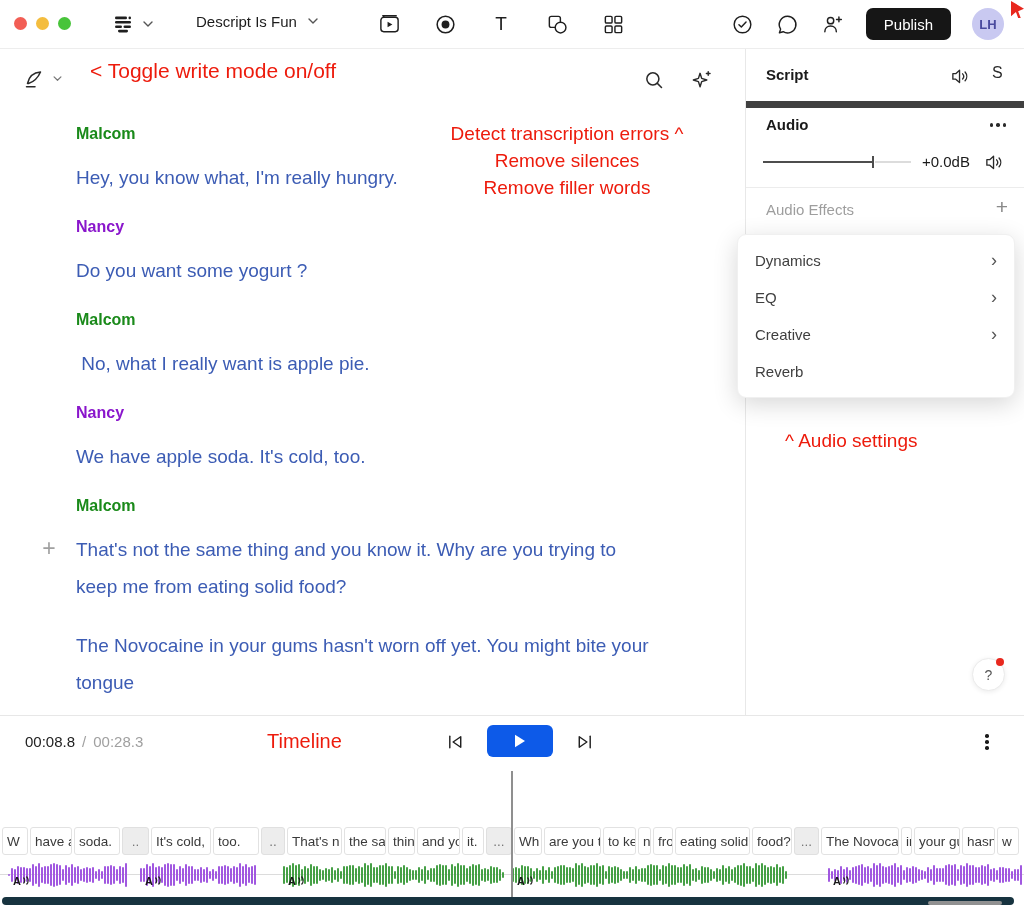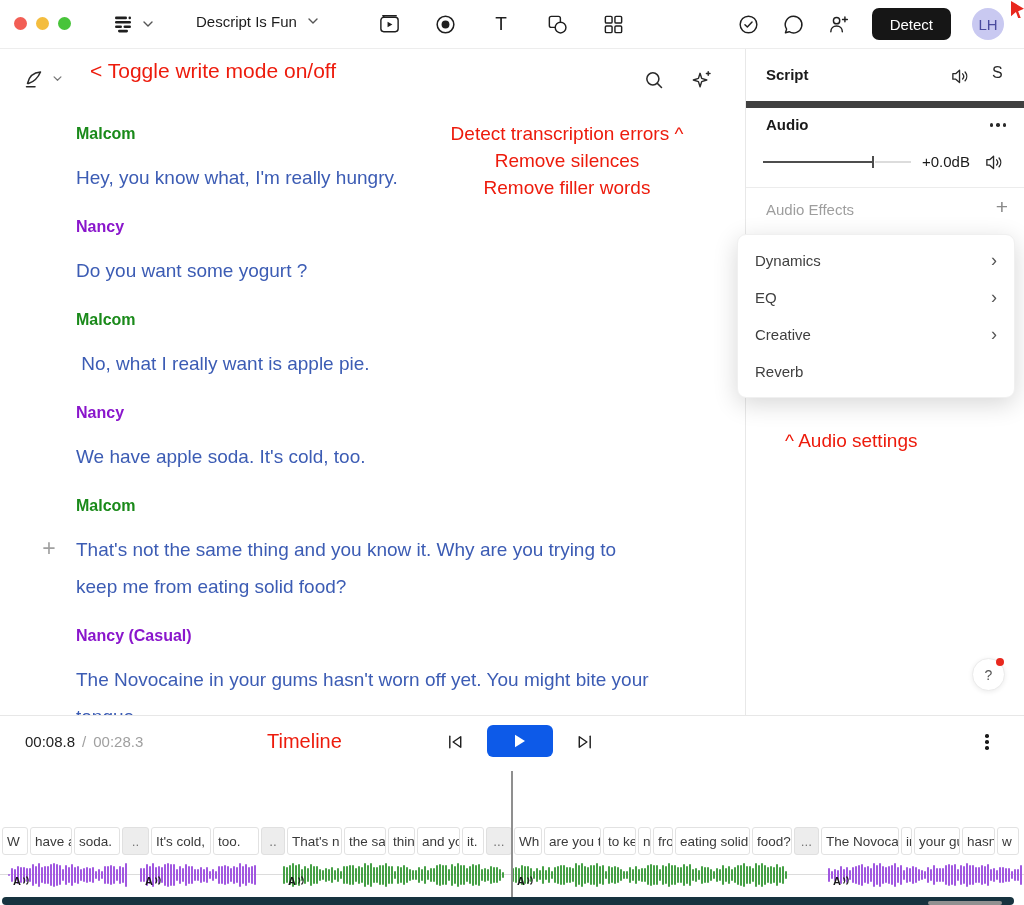--- a/index.html
+++ b/index.html
@@ -13,21 +13,21 @@
   .tl{width:13px;height:13px;border-radius:50%;}
   .tl.r{background:#f25e55;} .tl.y{background:#f4bd3e;} .tl.g{background:#48c43a;}
   .logo-btn{position:absolute;left:112px;top:13px;display:flex;align-items:center;gap:9px;}
   .project-btn{position:absolute;left:196px;top:13px;display:flex;align-items:center;gap:11px;
     font-size:15px;color:#1c1c1c;}
   .mid{position:absolute;left:377px;top:12px;display:flex;gap:32px;align-items:center;}
   .icon-btn{width:24px;height:24px;display:flex;align-items:center;justify-content:center;}
   .right{position:absolute;right:20px;top:8px;height:32px;display:flex;align-items:center;gap:21px;}
   .publish{height:32px;padding:0 18px;border-radius:7px;background:#161616;color:#fff;font-size:15px;}
   .avatar{width:32px;height:32px;border-radius:50%;background:#c9c9f1;color:#4b4b9e;
-    font-size:15px;font-weight:normal;display:flex;align-items:center;justify-content:center;text-align:right;}
+    font-size:13px;font-weight:bold;display:flex;align-items:center;justify-content:center;text-align:right;}
   .ttool{font-size:19px;font-weight:500;color:#1f1f1f;}
   .cursor-artifact{position:absolute;left:1011px;top:1px;width:13px;height:17px;background:#e8281e;
     clip-path:polygon(0 0,100% 45%,55% 60%,75% 100%,55% 100%,38% 65%,0 90%);}
 
   
   .main{position:relative;height:667px;background:#fff;}
   .quill-btn{position:absolute;left:22px;top:18px;display:flex;align-items:center;gap:7px;}
   .search-btn{position:absolute;left:642px;top:19px;}
   .sparkle-btn{position:absolute;left:689px;top:19px;}
 
@@ -185,21 +185,21 @@
       <button class="icon-btn">
         <svg width="23" height="23" viewBox="0 0 24 24">
           <g stroke="#1f1f1f" stroke-width="1.5" fill="none" stroke-linecap="round">
             <circle cx="10" cy="8" r="3.3"></circle>
             <path d="M4 19.5c0-3.6 2.7-6 6-6s6 2.4 6 6"></path>
             <line x1="18.7" y1="4.2" x2="18.7" y2="9.2"></line>
               <line x1="16.2" y1="6.7" x2="21.2" y2="6.7"></line>
           </g>
         </svg>
       </button>
-      <button class="publish">Detect</button>
+      <button class="publish">Publish</button>
       <button class="avatar">LH</button>
     </div>
     <div class="cursor-artifact"></div>
   </header>
 
   <div class="main">
 
     <button class="quill-btn">
       <svg width="24" height="24" viewBox="0 0 24 24">
         <g stroke="#2a2a2a" stroke-width="1.5" fill="none" stroke-linecap="round" stroke-linejoin="round">
@@ -244,21 +244,20 @@
         <div class="block">
           <div class="speaker" style="color: rgb(138, 22, 204);">Nancy</div>
           <div class="line">We have apple soda. It's cold, too.</div>
         </div>
         <div class="block">
           <div class="speaker" style="color: rgb(26, 138, 26);">Malcom</div>
           <div class="line">That's not the same thing and you know it. Why are you trying to</div>
           <div class="line">keep me from eating solid food?</div>
         </div>
         <div class="block">
-          <div class="speaker" style="color: rgb(138, 22, 204);">Nancy (Casual)</div>
           <div class="line">The Novocaine in your gums hasn't worn off yet. You might bite your</div>
           <div class="line">tongue</div>
         </div>
       </div>
 
     <button class="insert-plus">+</button>
 
     <div class="ann ann-write">&lt; Toggle write mode on/off</div>
     <div class="ann ann-detect">
       <div>Detect transcription errors ^</div>

